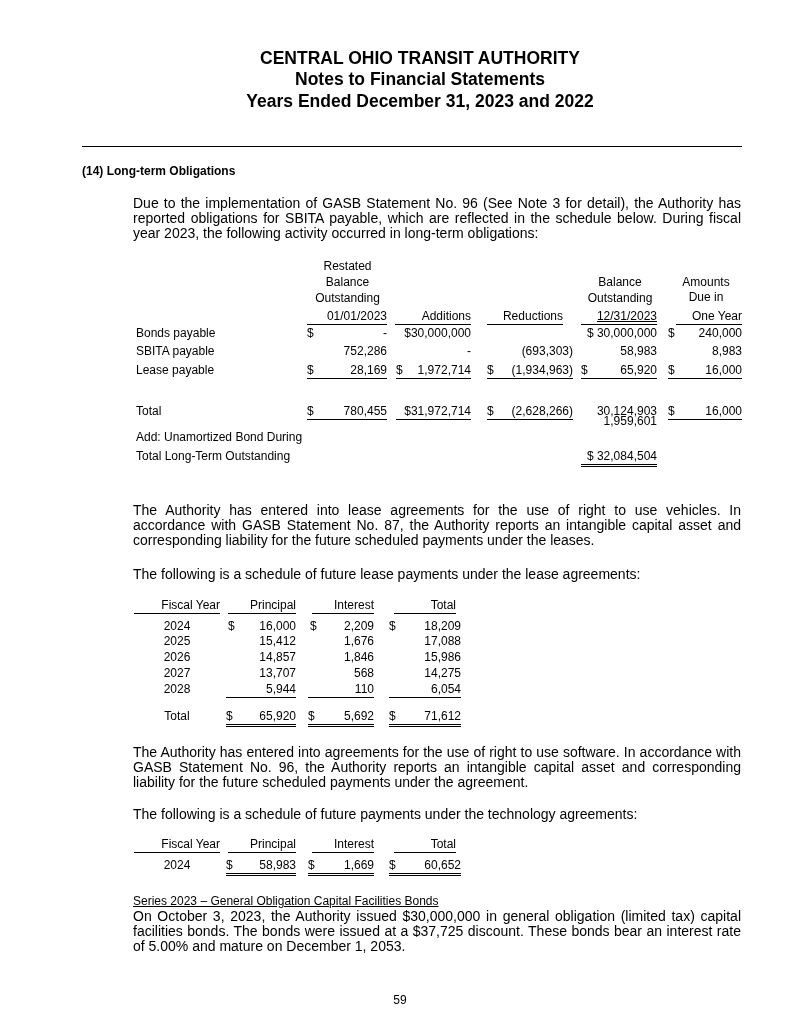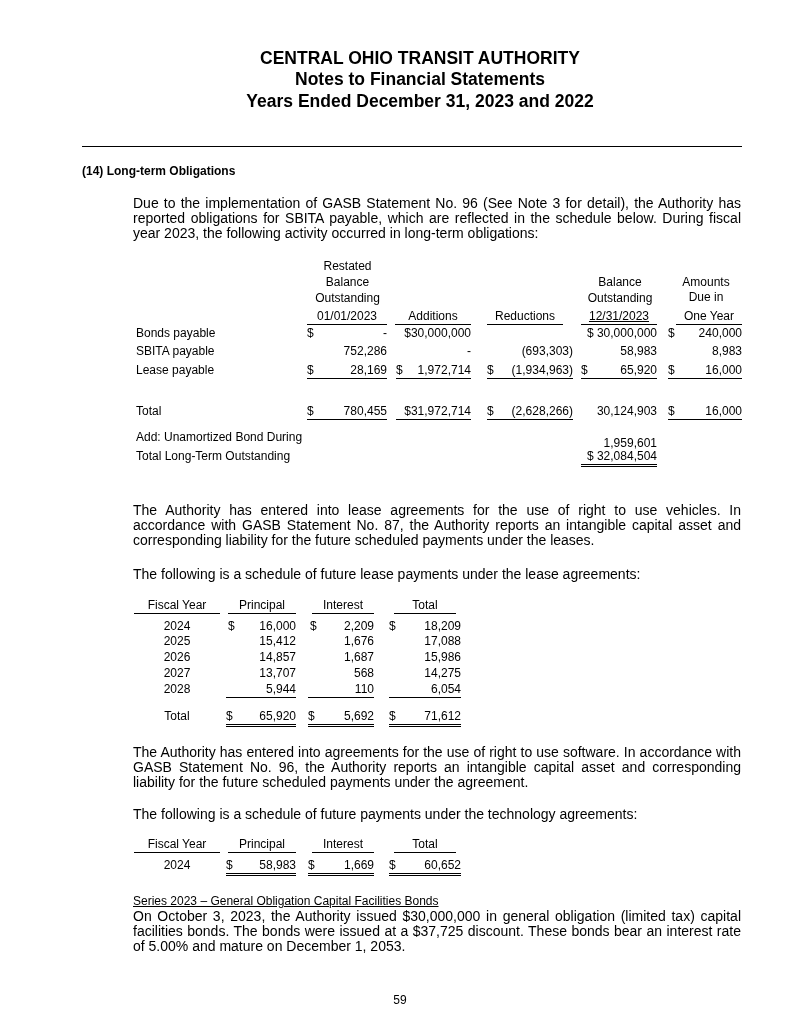--- a/index.html
+++ b/index.html
@@ -6,21 +6,21 @@
   body { width: 800px; height: 1035px; position: relative; font-family: "Liberation Sans", sans-serif; color: #000; overflow: hidden; }
   .abs { position: absolute; }
   .title { left: 0; width: 840px; text-align: center; font-weight: bold; font-size: 17.5px; line-height: 21px; }
   .rule { left: 82px; width: 660px; top: 146px; height: 0; border-top: 1px solid #000; }
   .heading { left: 82px; top: 164px; font-weight: bold; font-size: 12px; }
   .para { left: 133px; width: 608px; font-size: 14px; line-height: 15px; text-align: justify; }
   .para.last-line-left { text-align: justify; text-align-last: left; }
   .t { font-size: 12px; line-height: 15px; white-space: nowrap; }
   .r { text-align: right; }
   .c { text-align: center; }
-  .ul { border-bottom: 1px solid #000; }
+  .ul { border-bottom: 1px solid #000; text-align: right; }
   .dul { border-bottom: 3px double #000; }
   .dollar { position: absolute; }
   .u { text-decoration: underline; }
 </style>
 </head>
 <body>
 
 <div class="abs title" style="top:48px;">CENTRAL OHIO TRANSIT AUTHORITY</div>
 <div class="abs title" style="top:69px;">Notes to Financial Statements</div>
 <div class="abs title" style="top:91px;">Years Ended December 31, 2023 and 2022</div>
@@ -91,21 +91,21 @@
     <span class="dollar" style="left:0;">$</span>
     <span class="dollar" style="right:0;">(2,628,266)</span>&nbsp;
   </div>
   <div class="abs t r" style="left:581px;width:76px;top:404px;">30,124,903</div>
   <div class="abs t ul" style="left:668px;width:74px;top:404px;">
     <span class="dollar" style="left:0;">$</span>
     <span class="dollar" style="right:0;">16,000</span>&nbsp;
   </div>
 
   <div class="abs t" style="left:136px;top:430px;">Add: Unamortized Bond During</div>
-  <div class="abs t r" style="left:581px;width:76px;top:436px;">1,959,601</div>
+  <div class="abs t r" style="left:581px;width:76px;top:414px;">1,959,601</div>
 
   <div class="abs t" style="left:136px;top:449px;">Total Long-Term Outstanding</div>
   <div class="abs t r dul" style="left:581px;width:76px;top:449px;">$ 32,084,504</div>
 </div>
 
 <div class="abs para last-line-left" style="top:503px;">The Authority has entered into lease agreements for the use of right to use vehicles.  In accordance with GASB Statement No. 87, the Authority reports an intangible capital asset and corresponding liability for the future scheduled payments under the leases.</div>
 <div class="abs para" style="top:567px;">The following is a schedule of future lease payments under the lease agreements:</div>
 
 <div>
   <div class="abs t c ul" style="left:134px;width:86px;top:598px;">Fiscal Year</div>
@@ -121,21 +121,21 @@
   <div class="abs t" style="left:389px;top:619px;">$</div>
   <div class="abs t r" style="left:389px;width:72px;top:619px;">18,209</div>
 
   <div class="abs t c" style="left:134px;width:86px;top:634px;">2025</div>
   <div class="abs t r" style="left:228px;width:68px;top:634px;">15,412</div>
   <div class="abs t r" style="left:310px;width:64px;top:634px;">1,676</div>
   <div class="abs t r" style="left:389px;width:72px;top:634px;">17,088</div>
 
   <div class="abs t c" style="left:134px;width:86px;top:650px;">2026</div>
   <div class="abs t r" style="left:228px;width:68px;top:650px;">14,857</div>
-  <div class="abs t r" style="left:310px;width:64px;top:650px;">1,687</div>
+  <div class="abs t r" style="left:310px;width:64px;top:650px;">1,846</div>
   <div class="abs t r" style="left:389px;width:72px;top:650px;">15,986</div>
 
   <div class="abs t c" style="left:134px;width:86px;top:666px;">2027</div>
   <div class="abs t r" style="left:228px;width:68px;top:666px;">13,707</div>
   <div class="abs t r" style="left:310px;width:64px;top:666px;">568</div>
   <div class="abs t r" style="left:389px;width:72px;top:666px;">14,275</div>
 
   <div class="abs t c" style="left:134px;width:86px;top:682px;">2028</div>
   <div class="abs t r ul" style="left:226px;width:70px;top:682px;">5,944</div>
   <div class="abs t r ul" style="left:308px;width:66px;top:682px;">110</div>

